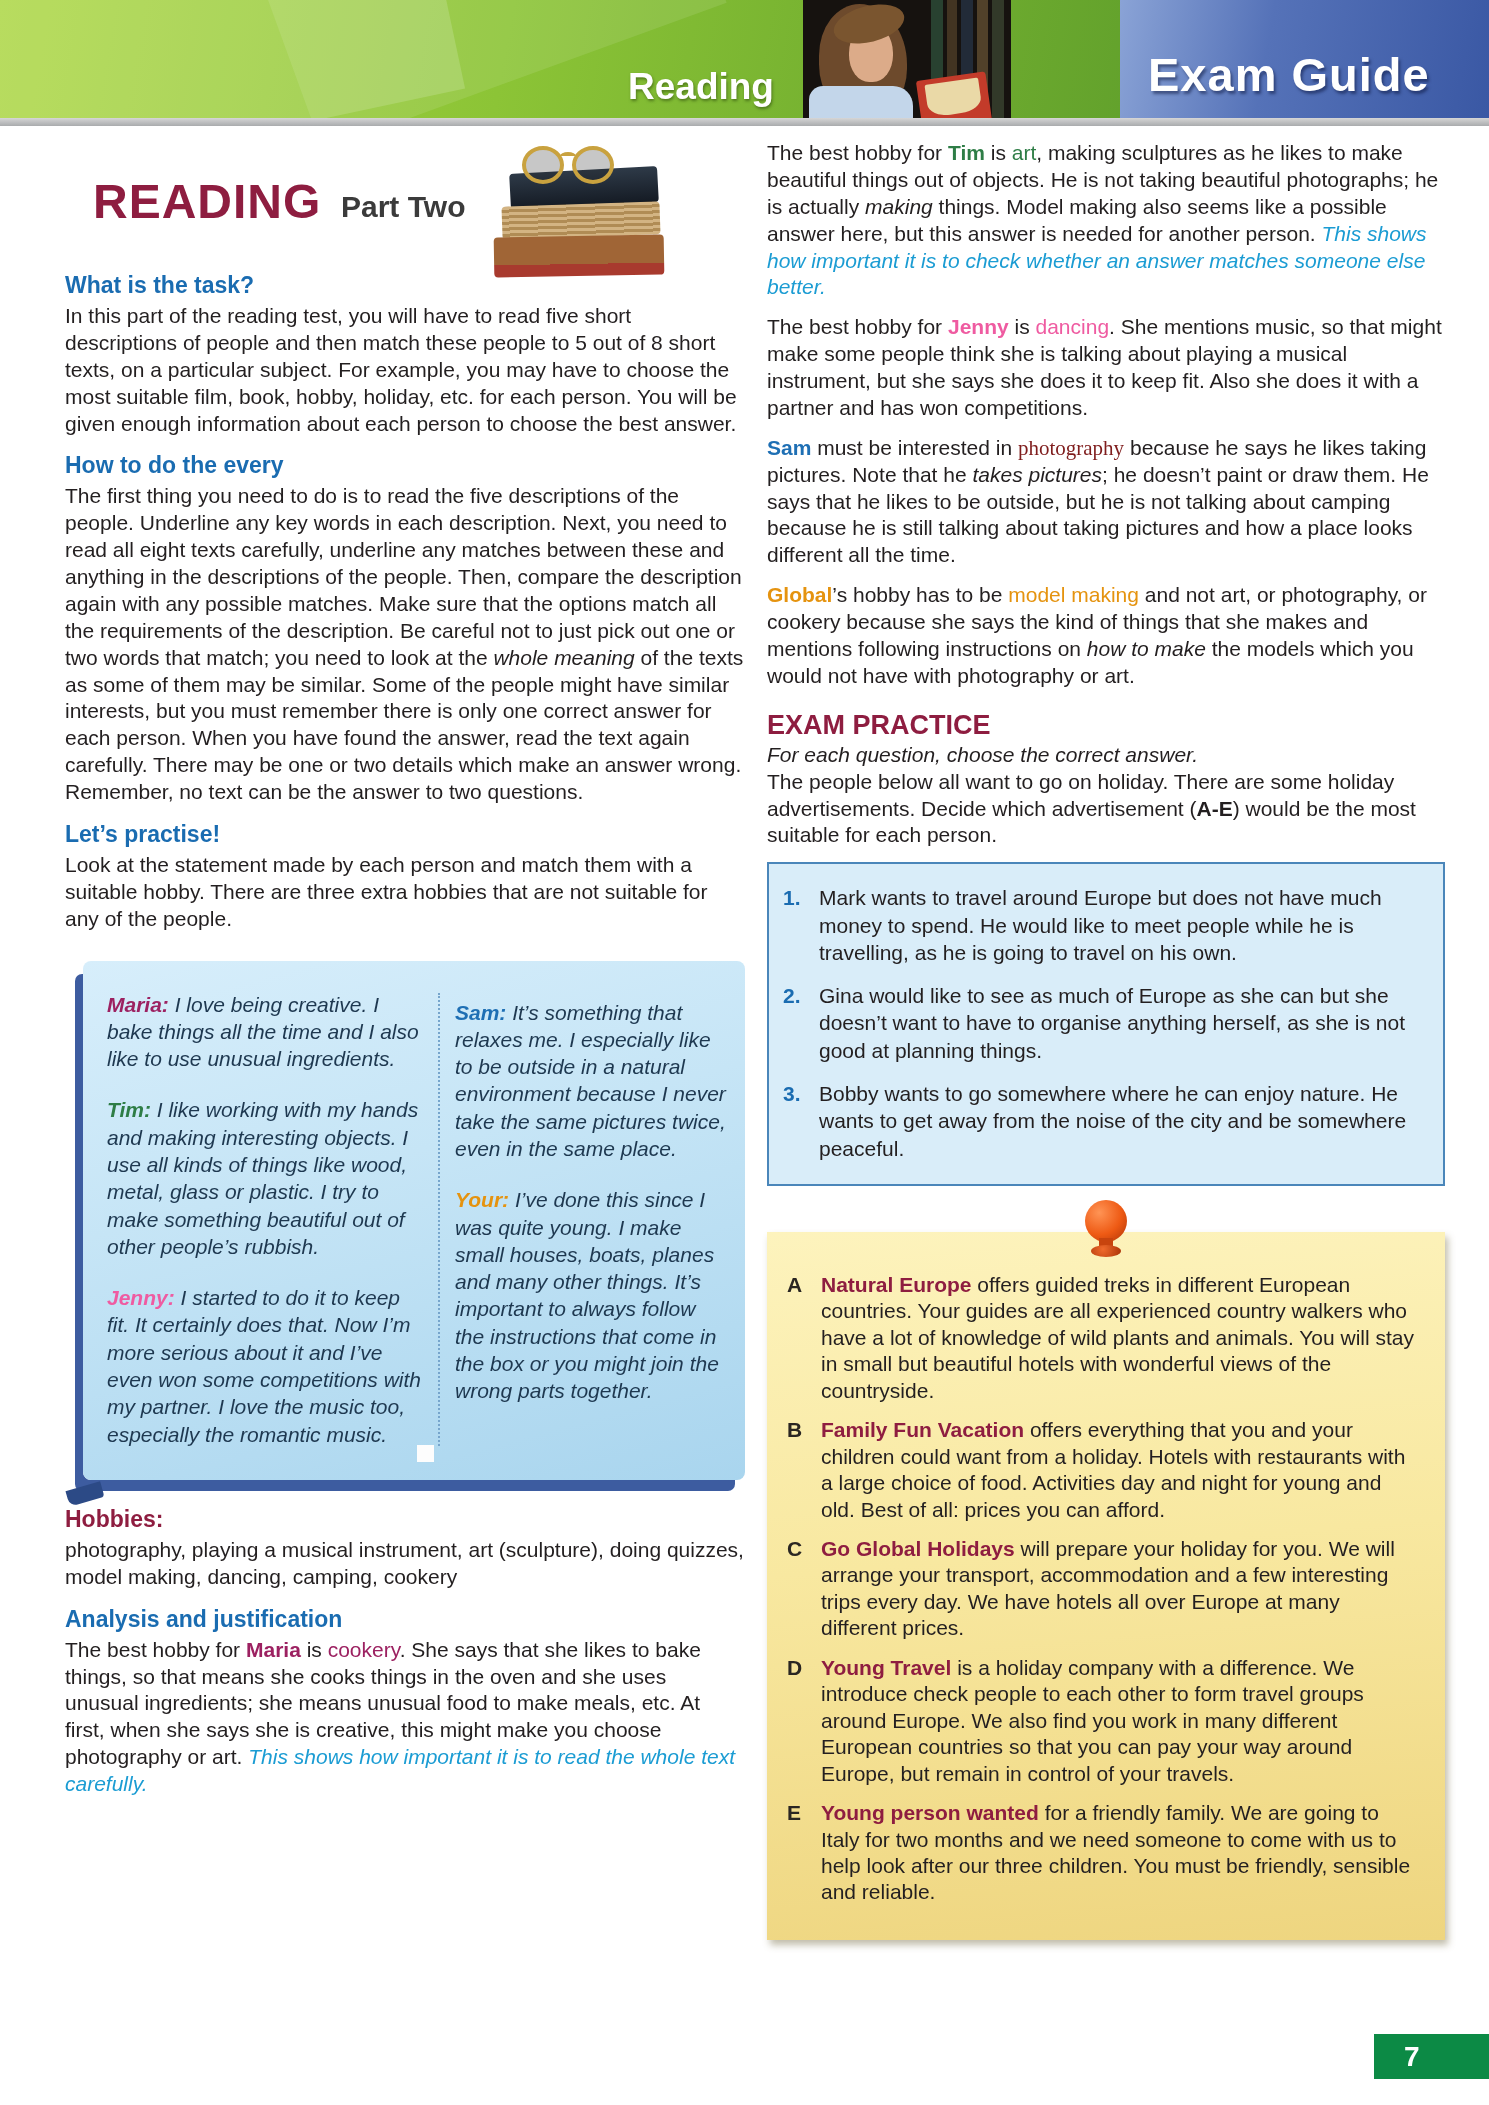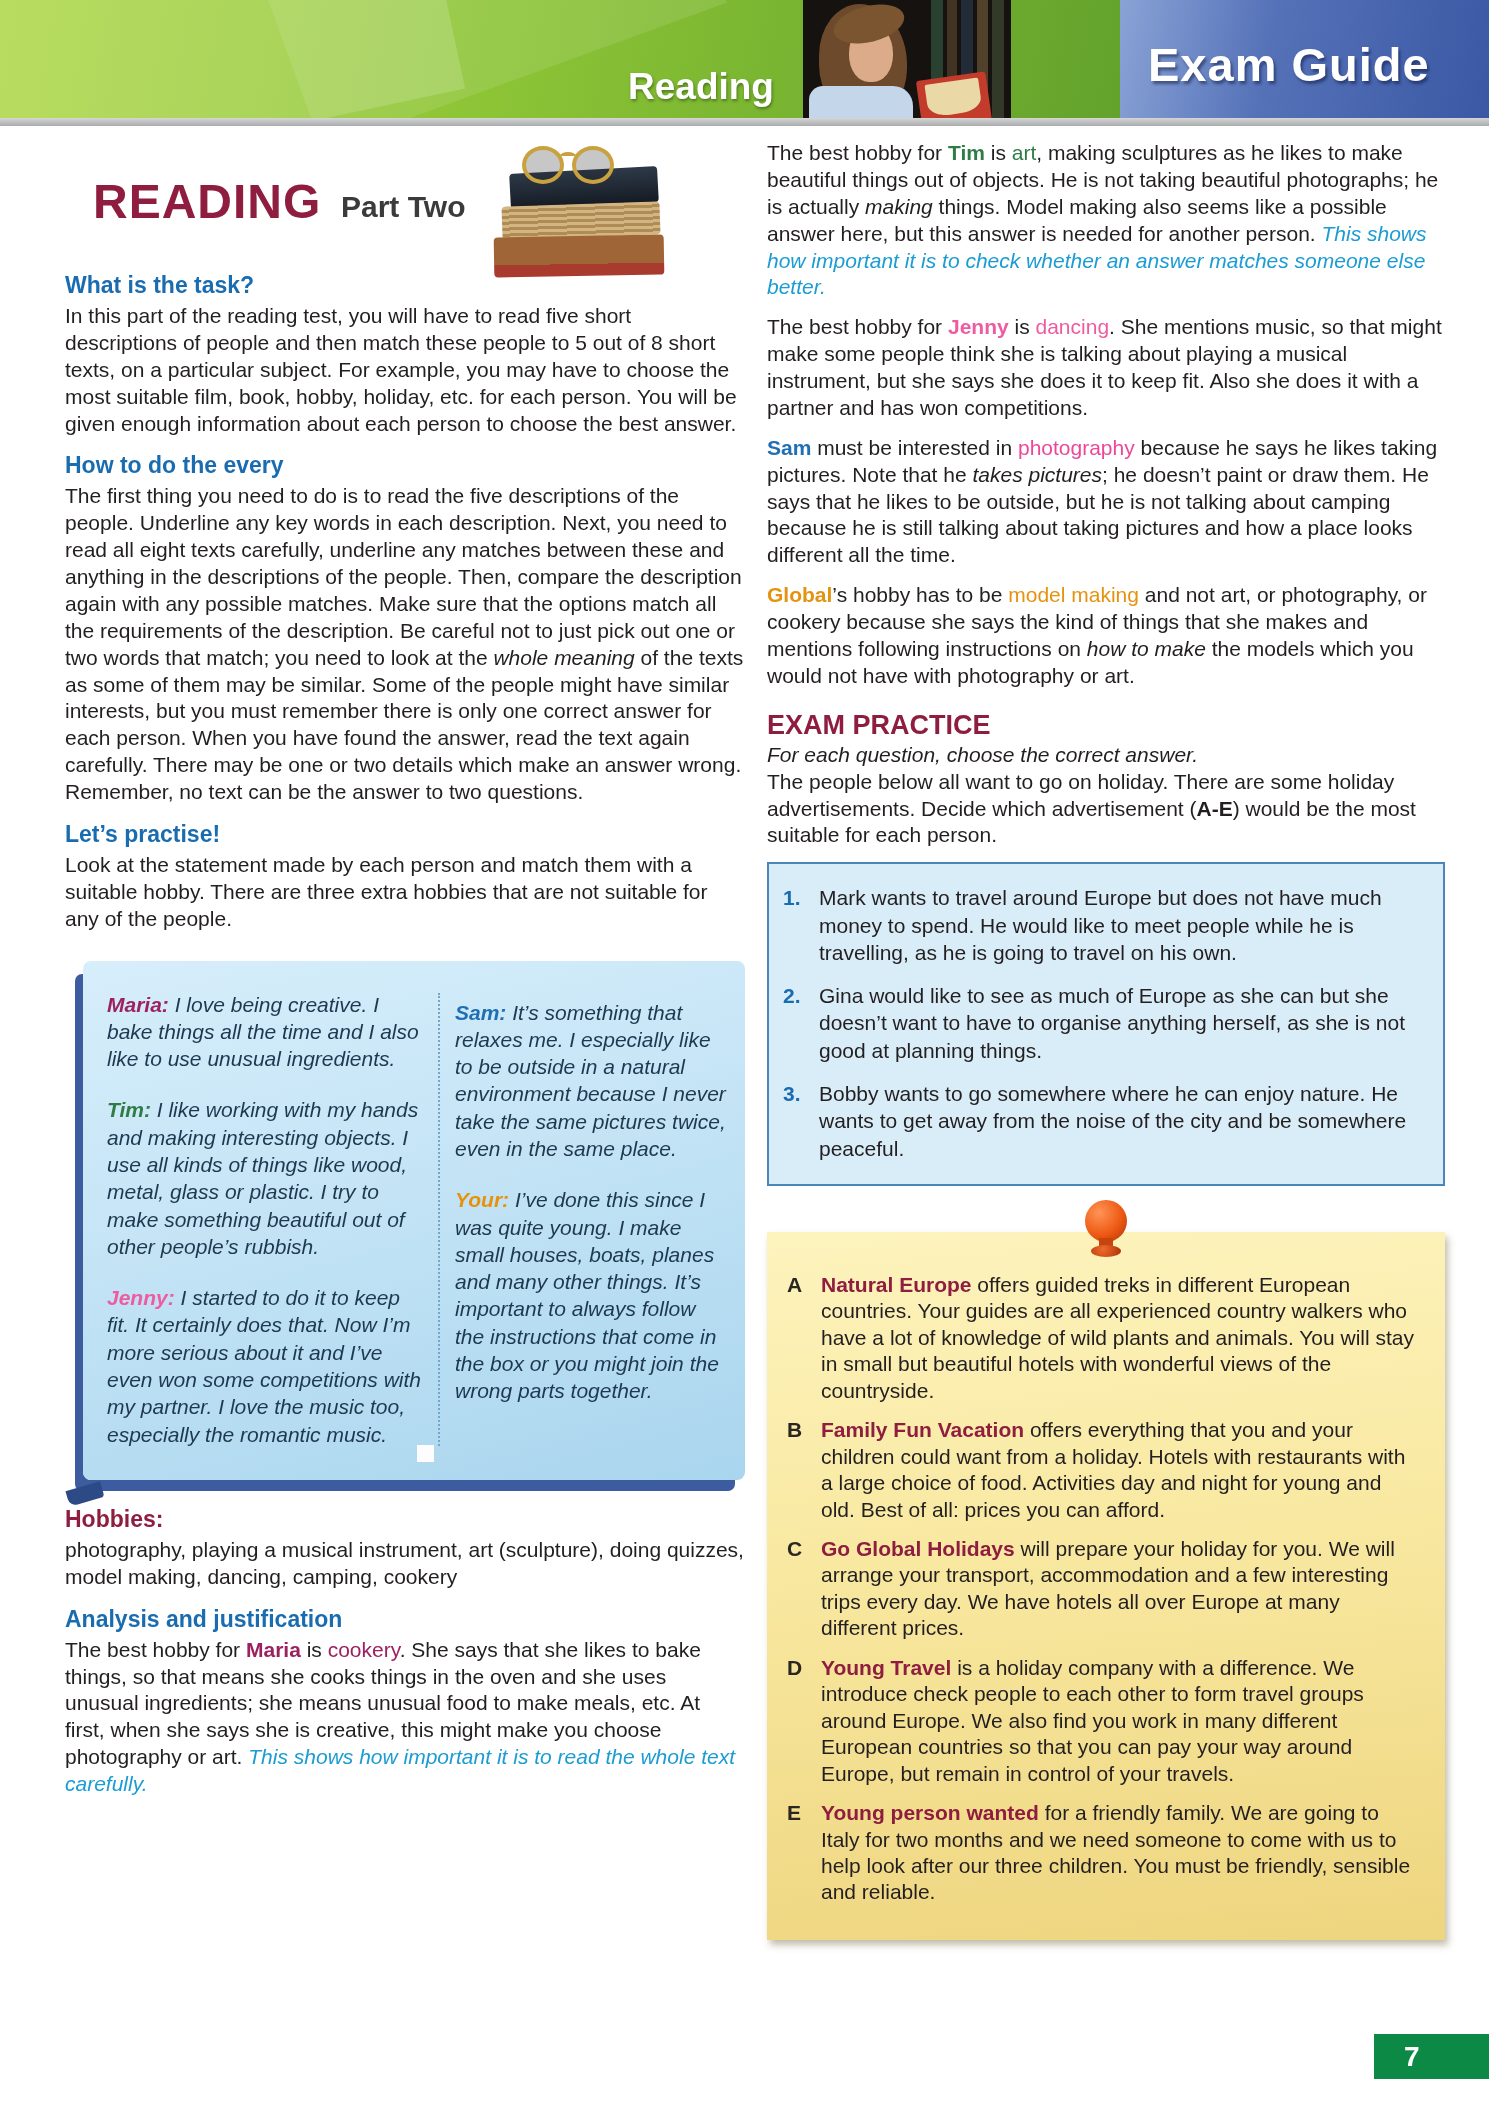--- a/index.html
+++ b/index.html
@@ -34,21 +34,21 @@
   .face { position:absolute; left:46px; top:24px; width:44px; height:58px; background:#dcab89;
     border-radius:50% 50% 46% 46%; }
   .shirt { position:absolute; left:6px; top:86px; width:104px; height:34px; background:#c3d6ea;
     border-radius:14px 20px 0 0; }
   .photobook { position:absolute; right:22px; bottom:-8px; width:70px; height:50px;
     background:#c33b2a; transform:rotate(-8deg); border-radius:3px; }
   .photobook::before { content:""; position:absolute; left:8px; top:5px; right:8px; bottom:12px;
     background:#ead9a7; border-radius:2px 2px 40% 40%; }
   .hdr-blue { position:absolute; left:1120px; right:0; top:0; bottom:0;
     background:linear-gradient(100deg,#8aa3d6 0%,#5572b8 40%,#3a58a4 100%); }
-  .hdr-exam { position:absolute; left:28px; bottom:26px; color:#fff; font-size:47px;
+  .hdr-exam { position:absolute; left:28px; bottom:16px; color:#fff; font-size:47px;
     font-weight:bold; letter-spacing:1px; text-shadow:2px 3px 3px rgba(10,20,60,.5); }
   .hdr-strip { height:8px; background:linear-gradient(#d6d6d6,#a9abad); }
 
   
   .main { display:flex; padding:14px 44px 0 65px; gap:22px; }
   .col-left { width:680px; flex:none; }
   .col-right { flex:1; min-width:0; }
 
   p.body { font-size:21px; line-height:1.28; margin:0 0 10px; }
   .col-right p.body { margin:0 0 13px; }
@@ -122,21 +122,21 @@
   .seg-i { font-style:italic; }
   .seg-teal { color:#1b9cd3; font-style:italic; }
   .seg-adtitle { color:#8e1d40; font-weight:bold; }
   .seg-maria { color:#9c2161; font-weight:bold; }
   .seg-maria-t { color:#9c2161; }
   .seg-tim { color:#2e7d46; font-weight:bold; }
   .seg-tim-t { color:#2e7d46; }
   .seg-jenny { color:#ef5ba1; font-weight:bold; }
   .seg-jenny-t { color:#ef5ba1; }
   .seg-sam { color:#1e6fb4; font-weight:bold; }
-  .seg-sam-t { color:#ec4899; }
+  .seg-sam-t { color:#7f1d1d;font-family:Liberation Serif, serif; }
   .seg-karen { color:#e5930f; font-weight:bold; }
   .seg-karen-t { color:#e5930f; }
 </style>
 </head>
 <body>
 
 <div class="page">
 
   <div class="hdr">
     <div class="hdr-green">

